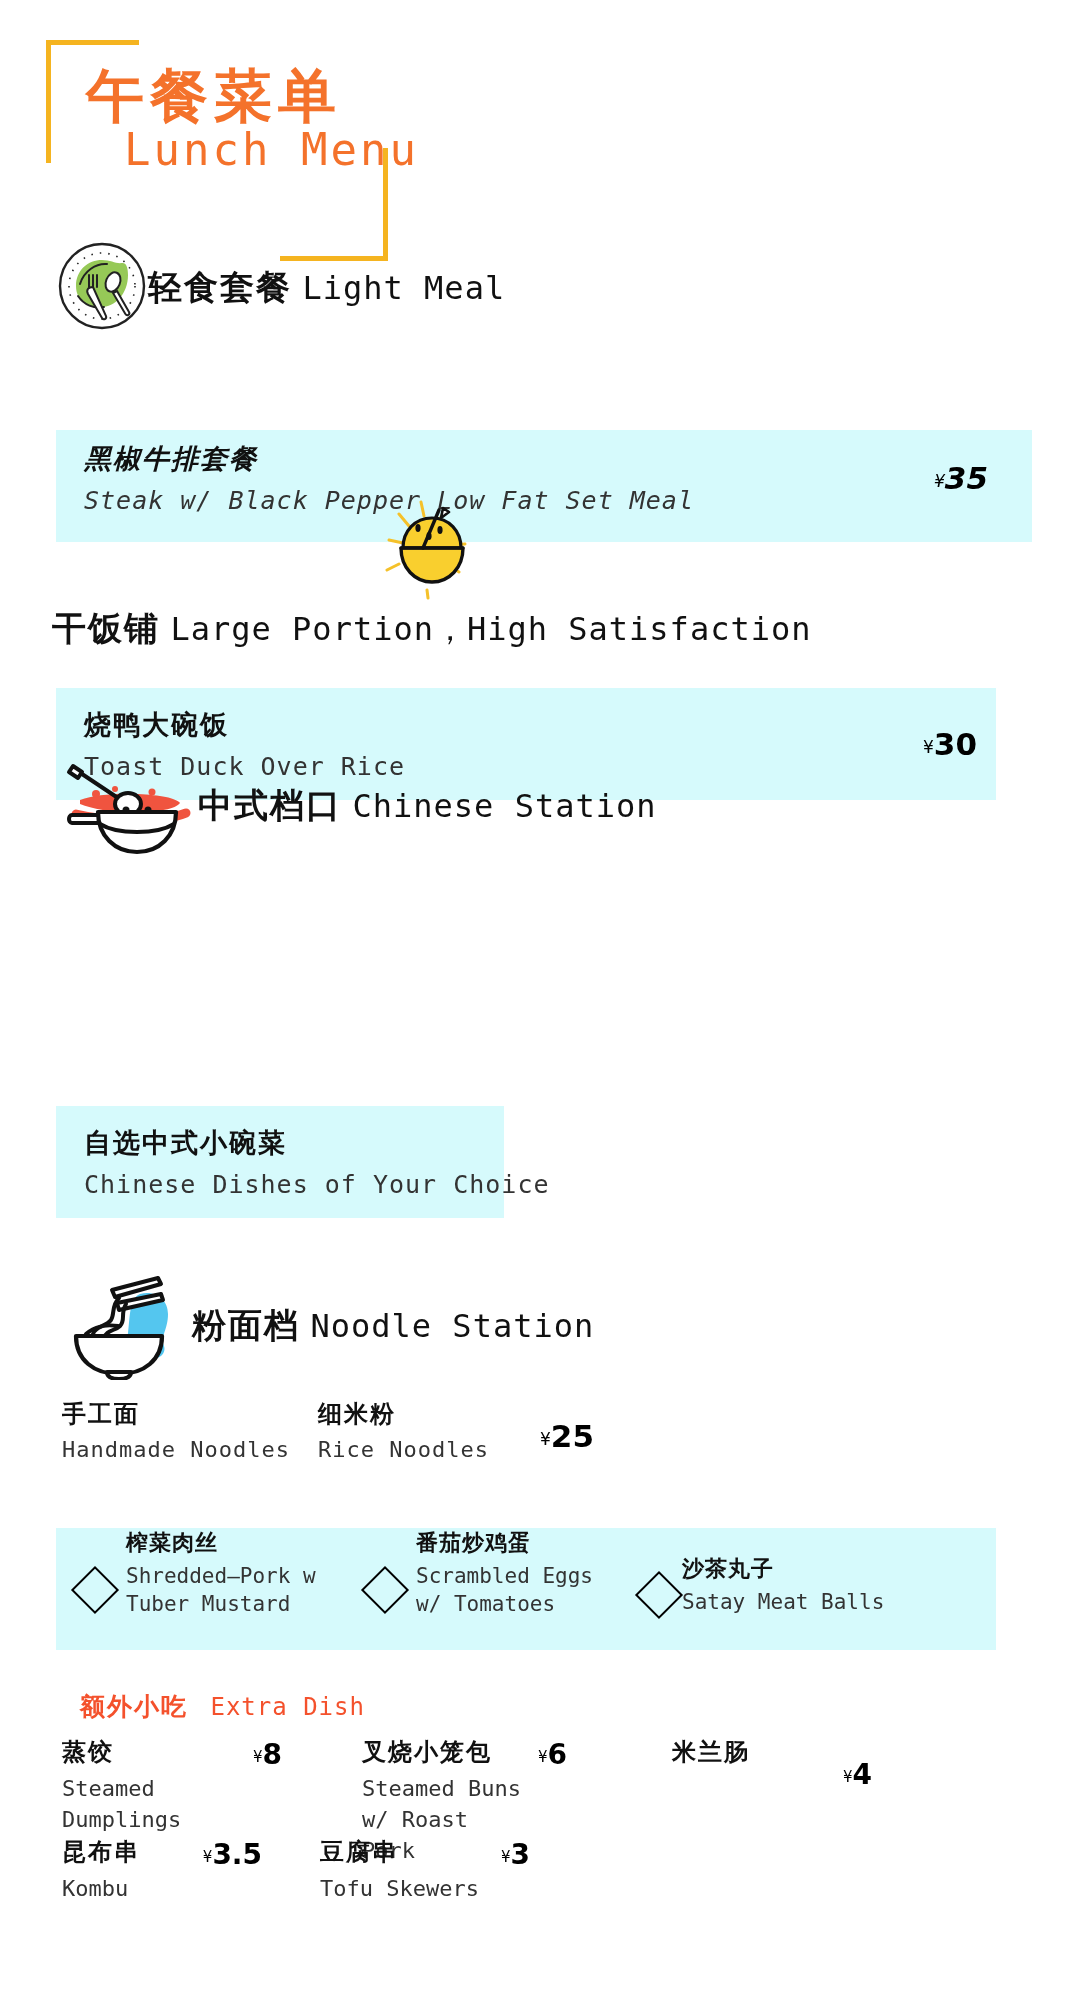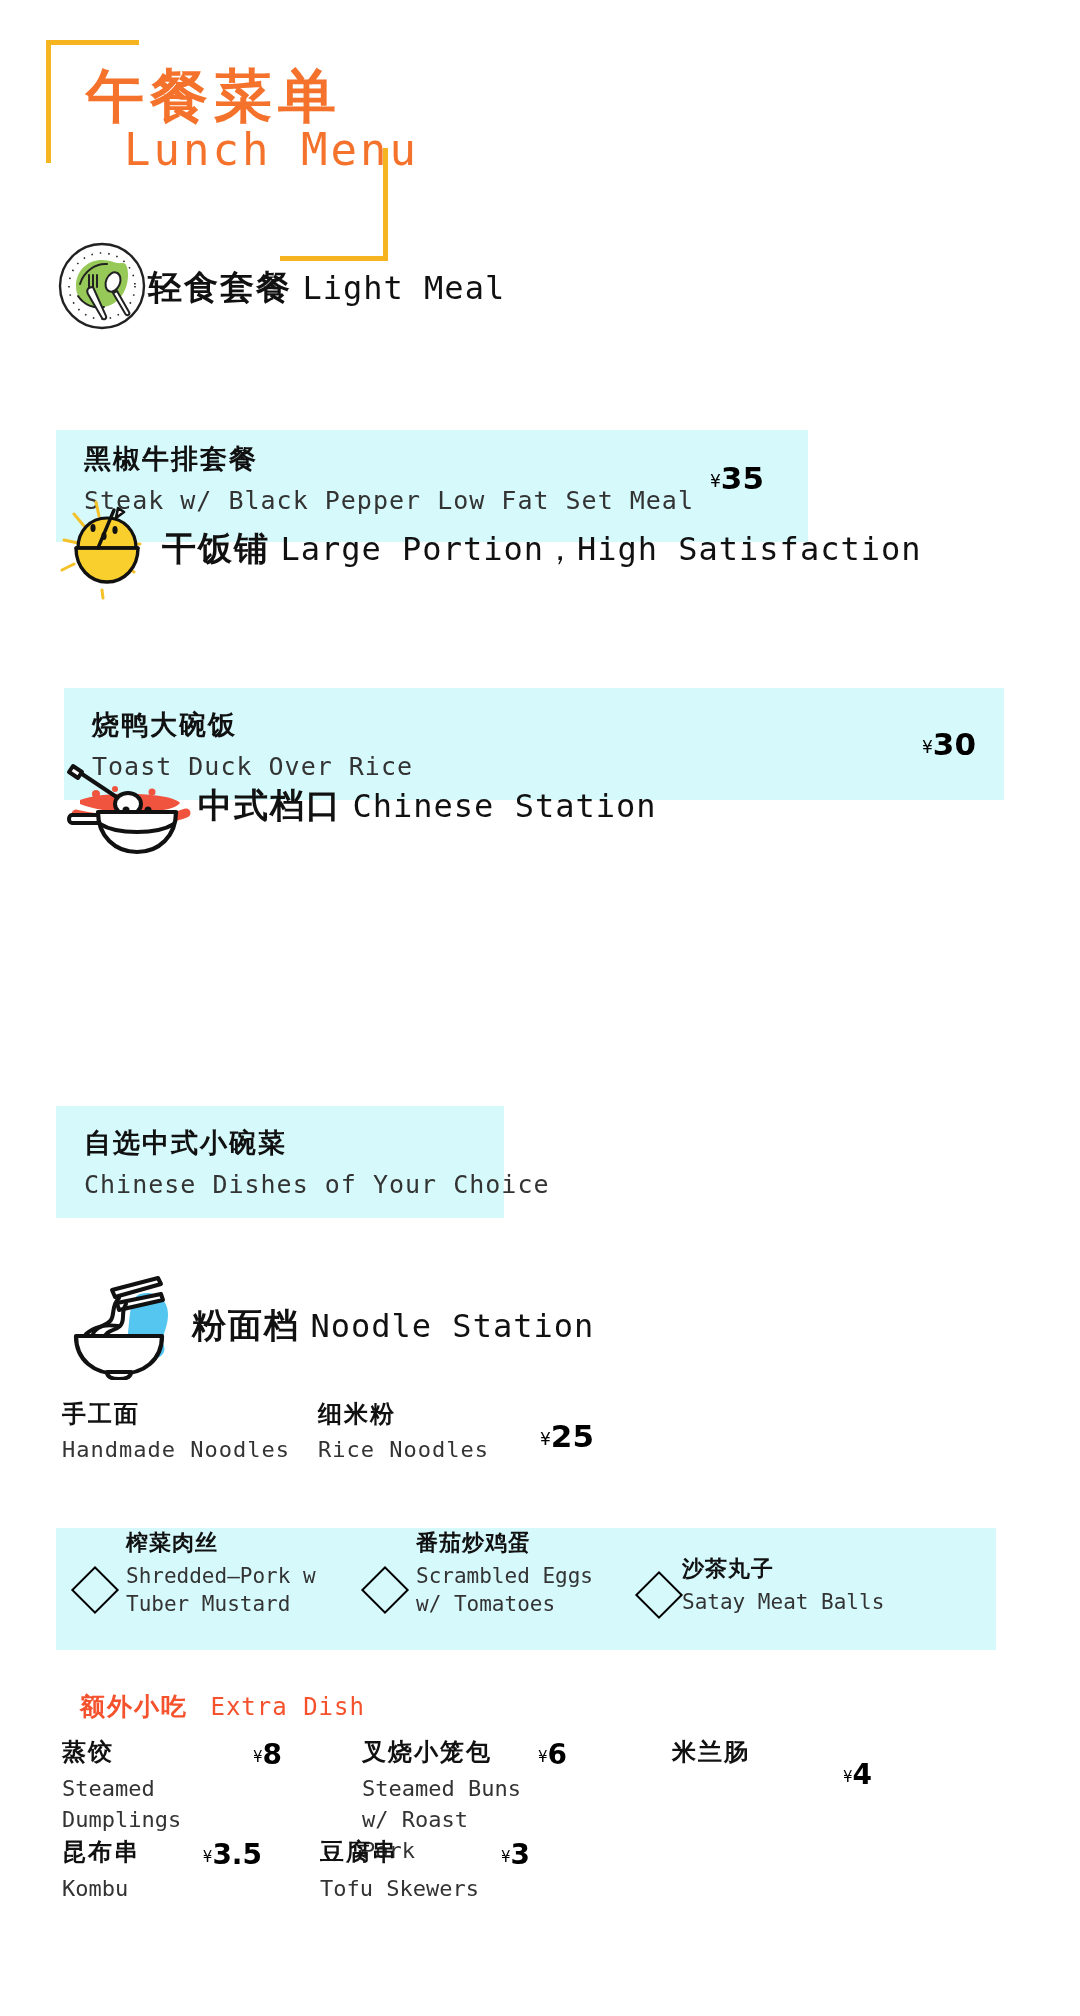--- a/index.html
+++ b/index.html
@@ -233,31 +233,31 @@
         <path d="M61 51l12 21c1.4 2.6-2 4.6-3.6 2L57 53z"></path>
       </g>
     </svg>
   </span>
   <span class="sec-title">
     <span>轻食套餐</span>
     <span class="en">Light Meal</span>
   </span>
 </div>
 
-<div class="item-box" style="left:56px; top:430px; width:752px; height:112px; padding:0 44px 16px 28px;">
+<div class="item-box" style="left:56px; top:430px; width:976px; height:112px; padding:0 44px 16px 28px;font-style:italic;">
   <div class="item-text">
     <div class="dish-cn">黑椒牛排套餐</div>
     <div class="dish-en">Steak w/ Black Pepper Low Fat Set Meal</div>
   </div>
   <div class="price">
     <span class="yen">¥</span><span>35</span>
   </div>
 </div>
 
-<div class="section-head" style="left:52px; top:492px;">
+<div class="section-head" style="left:52px; top:492px;flex-direction:column;">
   <span class="sec-icon">
     <svg width="110" height="110" viewBox="0 0 110 110">
       <g stroke="#f5c12a" stroke-width="3" stroke-linecap="round">
         <path d="M22 22l10 12M44 10l3 14M66 22l-8 12M12 48l14 3M10 78l12-6M88 52l-13 1M82 80l-11-7M50 98l1 8"></path>
       </g>
       <path d="M26 56c0-17 12-30 29-30s29 13 29 30z" fill="#f9cf2e" stroke="#111" stroke-width="3.2" stroke-linejoin="round"></path>
       <path d="M24 56h62c0 20-14 34-31 34S24 76 24 56z" fill="#f9cf2e" stroke="#111" stroke-width="3.4" stroke-linejoin="round"></path>
       <path d="M24 56h62" stroke="#111" stroke-width="3.2" stroke-linecap="round"></path>
       <path d="M62 18L46 56" stroke="#111" stroke-width="3.4" stroke-linecap="round"></path>
       <path d="M66 16l6 4-8 6z" fill="#fff" stroke="#111" stroke-width="2.6" stroke-linejoin="round"></path>
@@ -267,21 +267,21 @@
         <ellipse cx="63" cy="38" rx="2.6" ry="4"></ellipse>
       </g>
     </svg>
   </span>
   <span class="sec-title">
     <span>干饭铺</span>
     <span class="en">Large Portion，High Satisfaction</span>
   </span>
 </div>
 
-<div class="item-box" style="left:64px; top:688px; width:940px; height:112px; padding:0 28px 0 28px;">
+<div class="item-box" style="left:56px; top:688px; width:940px; height:112px; padding:0 19px 0 28px;">
   <div class="item-text">
     <div class="dish-cn">烧鸭大碗饭</div>
     <div class="dish-en">Toast Duck Over Rice</div>
   </div>
   <div class="price">
     <span class="yen">¥</span><span>30</span>
   </div>
 </div>
 
 <div class="section-head" style="left:58px; top:748px;">

